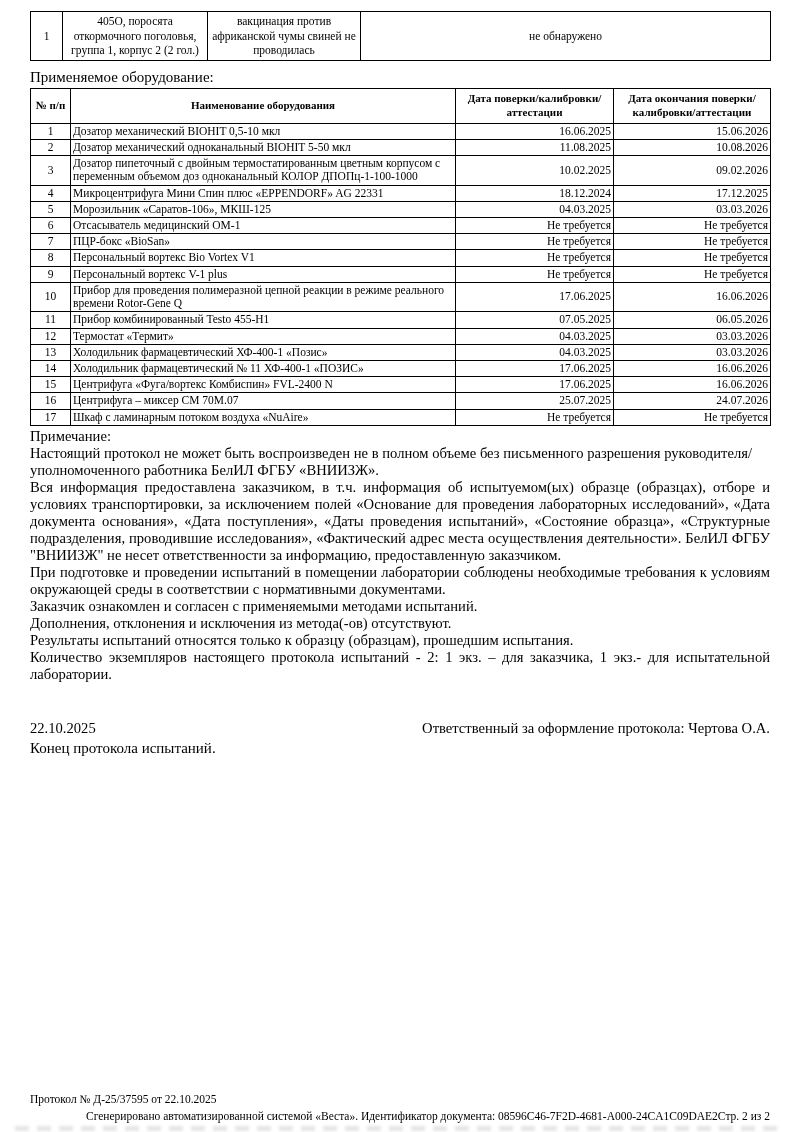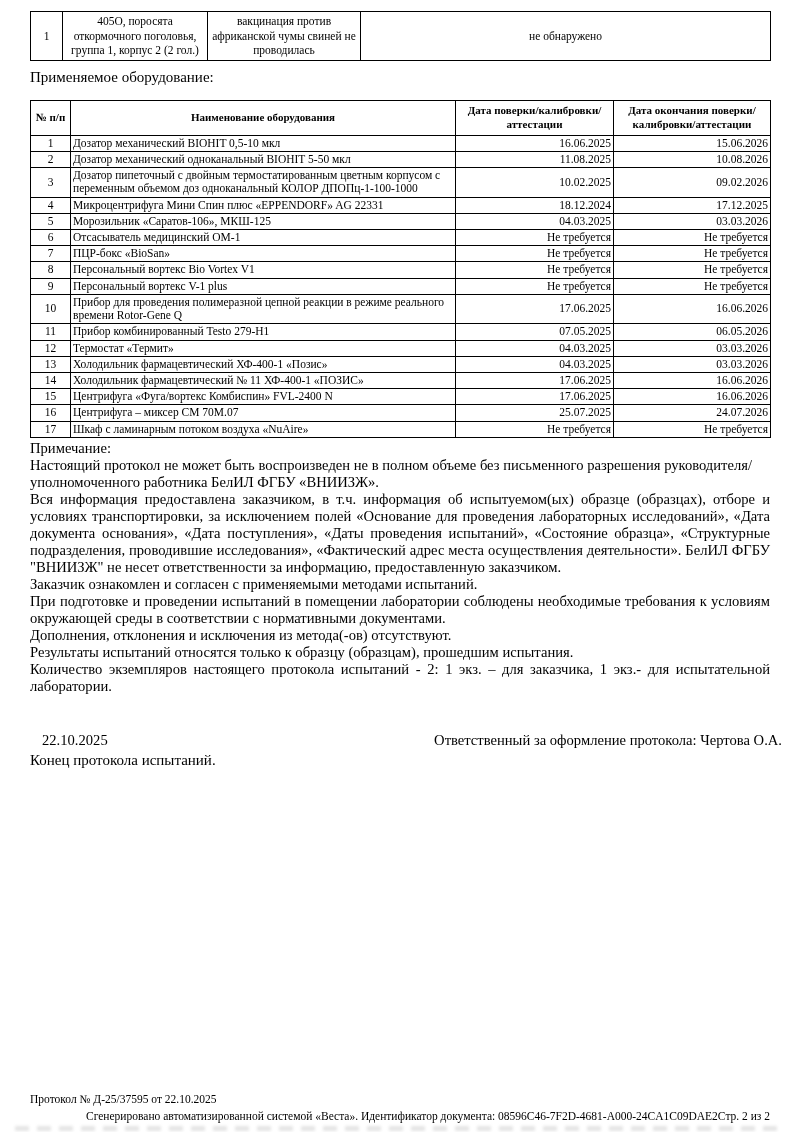--- a/index.html
+++ b/index.html
@@ -27,21 +27,21 @@
     text-align: center;
     padding: 2px 4px;
     margin-top: 37px;
   }
 
   
   .eq-heading {
     font-size: 15px;
     line-height: 18px;
     margin-top: 7px;
-    margin-bottom: 14px;
+    margin-bottom: 2px;
   }
 
   
   .eq-table th {
     font-size: 11px;
     font-weight: bold;
     text-align: center;
     padding: 3px 2px;
     line-height: 1.25;
   }
@@ -60,21 +60,20 @@
   .note-p.just { text-align: justify; }
 
   
   .sig-row {
     margin-top: 37px;
     width: 740px;
     display: flex;
     justify-content: space-between;
     font-size: 14.6px;
     line-height: 17px;
-    margin-left: 12px;
   }
   .end-line { font-size: 15px; line-height: 19px; margin-top: 2px; }
 
   
   .footer {
     position: absolute;
     left: 30px;
     right: 30px;
     bottom: 8px;
     font-size: 11.5px;
@@ -189,21 +188,21 @@
           <td class="col-date">Не требуется</td>
         </tr>
         <tr>
           <td class="col-num">10</td>
           <td class="col-name">Прибор для проведения полимеразной цепной реакции в режиме реального времени Rotor-Gene Q</td>
           <td class="col-date">17.06.2025</td>
           <td class="col-date">16.06.2026</td>
         </tr>
         <tr>
           <td class="col-num">11</td>
-          <td class="col-name">Прибор комбинированный Testo 279-H1</td>
+          <td class="col-name">Прибор комбинированный Testo 455-H1</td>
           <td class="col-date">07.05.2025</td>
           <td class="col-date">06.05.2026</td>
         </tr>
         <tr>
           <td class="col-num">12</td>
           <td class="col-name">Термостат «Термит»</td>
           <td class="col-date">04.03.2025</td>
           <td class="col-date">03.03.2026</td>
         </tr>
         <tr>
@@ -237,22 +236,22 @@
           <td class="col-date">Не требуется</td>
         </tr>
       </tbody>
   </table>
 
   <div class="notes">
     <div class="note-p">Примечание:</div>
     <div id="notes-paragraphs">
         <div class="note-p">Настоящий протокол не может быть воспроизведен не в полном объеме без письменного разрешения руководителя/уполномоченного работника БелИЛ ФГБУ «ВНИИЗЖ».</div>
         <div class="note-p just">Вся информация предоставлена заказчиком, в т.ч. информация об испытуемом(ых) образце (образцах), отборе и условиях транспортировки, за исключением полей «Основание для проведения лабораторных исследований», «Дата документа основания», «Дата поступления», «Даты проведения испытаний», «Состояние образца», «Структурные подразделения, проводившие исследования», «Фактический адрес места осуществления деятельности». БелИЛ ФГБУ "ВНИИЗЖ" не несет ответственности за информацию, предоставленную заказчиком.</div>
+        <div class="note-p just">При подготовке и проведении испытаний в помещении лаборатории соблюдены необходимые требования к условиям окружающей среды в соответствии с нормативными документами.</div>
         <div class="note-p">Заказчик ознакомлен и согласен с применяемыми методами испытаний.</div>
-        <div class="note-p just">При подготовке и проведении испытаний в помещении лаборатории соблюдены необходимые требования к условиям окружающей среды в соответствии с нормативными документами.</div>
         <div class="note-p">Дополнения, отклонения и исключения из метода(-ов) отсутствуют.</div>
         <div class="note-p">Результаты испытаний относятся только к образцу (образцам), прошедшим испытания.</div>
         <div class="note-p just">Количество экземпляров настоящего протокола испытаний - 2: 1 экз. – для заказчика, 1 экз.- для испытательной лаборатории.</div>
       </div>
   </div>
 
   <div class="sig-row">
     <span>22.10.2025</span>
     <span>Ответственный за оформление протокола: Чертова О.А.</span>
   </div>

